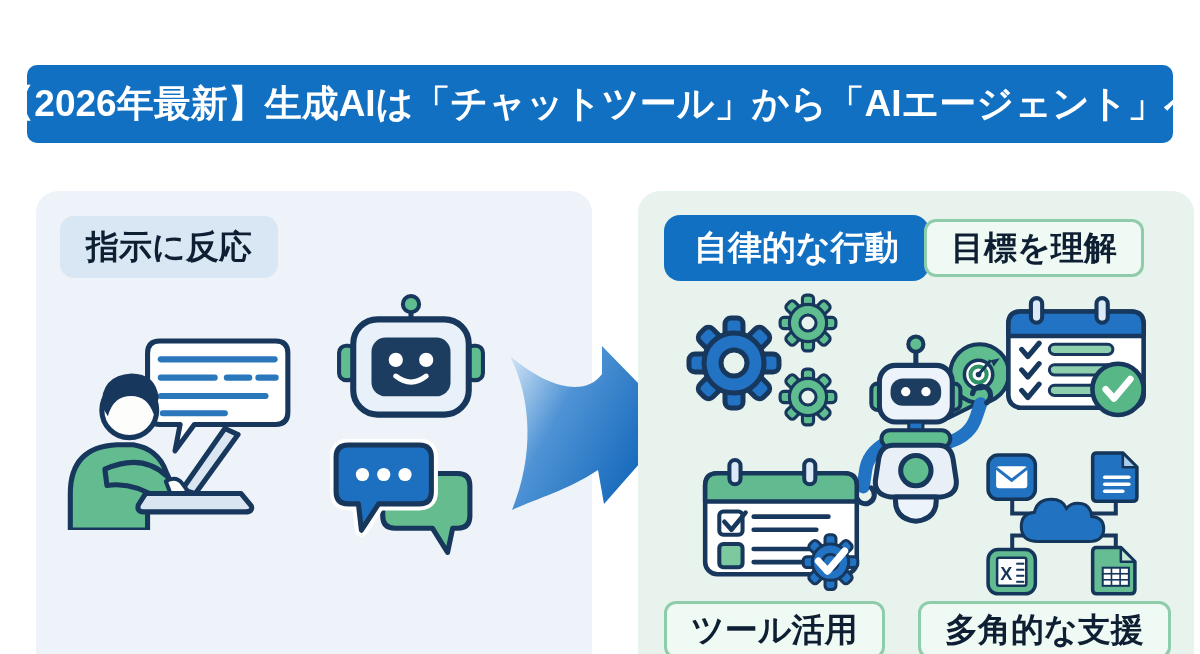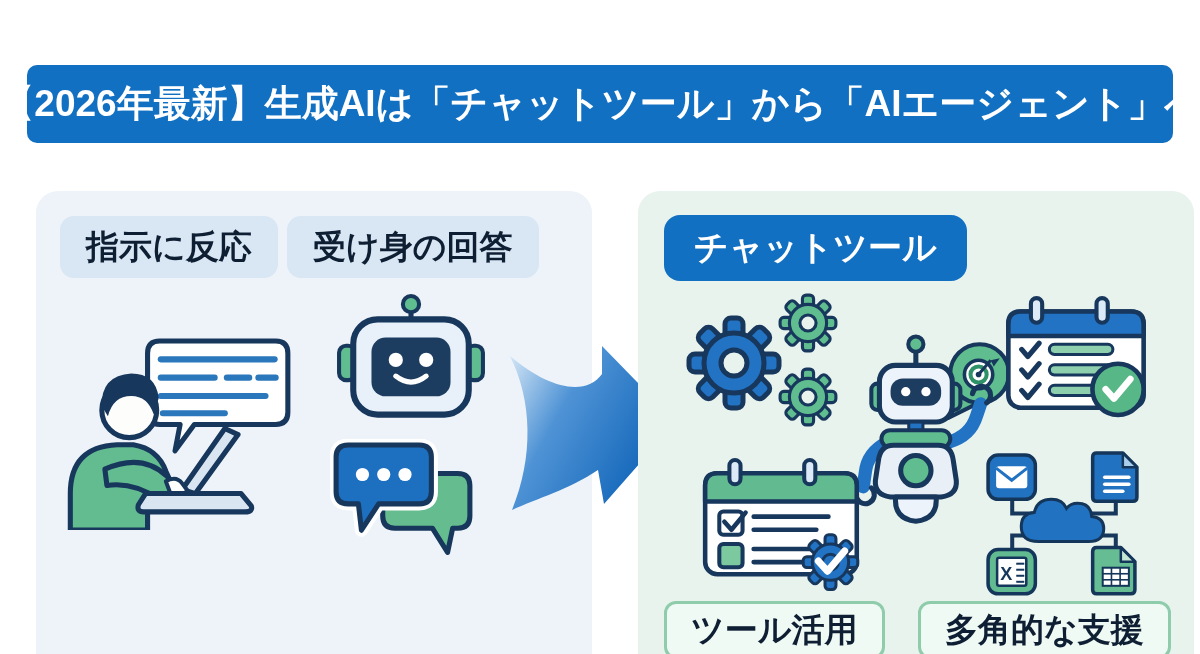--- a/index.html
+++ b/index.html
@@ -59,21 +59,20 @@
 <body>
 
 <div class="canvas">
 
   <header class="banner">
     <h1>【2026年最新】生成AIは「チャットツール」から「AIエージェント」へ</h1>
   </header>
 
   <section class="panel left">
     <span class="badge lb b-reactive">指示に反応</span>
-    <span class="badge lb b-passive">受け身の回答</span>
 
     <div class="icon i-person">
       <svg viewBox="0 0 240 190" xmlns="http://www.w3.org/2000/svg">
         <path d="M106 4 H220 Q232 4 232 16 V74 Q232 86 220 86 H140 L121 112 L126 86 H106 Q94 86 94 74 V16 Q94 4 106 4 Z" fill="#ffffff" stroke="#17375c" stroke-width="5" stroke-linejoin="round"></path>
         <g stroke="#2b77bc" stroke-width="6" stroke-linecap="round">
           <line x1="107" y1="22" x2="219" y2="22"></line>
           <line x1="107" y1="40" x2="160" y2="40"></line>
           <line x1="172" y1="40" x2="194" y2="40"></line>
           <line x1="203" y1="40" x2="220" y2="40"></line>
           <line x1="107" y1="58" x2="210" y2="58"></line>
@@ -123,21 +122,22 @@
           <stop offset="0" stop-color="#dcebf8"></stop>
           <stop offset="0.4" stop-color="#4f93d5"></stop>
           <stop offset="1" stop-color="#0e63b8"></stop>
         </linearGradient>
       </defs>
       <path d="M12 18 C 52 52 88 58 104 36 L104 8 L178 84 L106 166 L100 132 C 70 152 40 160 14 172 C 36 118 34 62 12 18 Z" fill="url(#ag)"></path>
     </svg>
   </div>
 
   <section class="panel right">
-    <span class="badge primary">チャットツール</span>
+    <span class="badge primary">自律的な行動</span>
+    <span class="badge outline b-goal">目標を理解</span>
 
     <div class="icon i-gears">
       <svg viewBox="0 0 178 152" xmlns="http://www.w3.org/2000/svg">
         <defs>
           <g id="gear">
             <g fill="var(--gc,#2273c4)" stroke="#17375c" stroke-width="5" stroke-linejoin="round">
               <rect x="-9" y="-45" width="18" height="22" rx="6"></rect>
               <rect x="-9" y="-45" width="18" height="22" rx="6" transform="rotate(45)"></rect>
               <rect x="-9" y="-45" width="18" height="22" rx="6" transform="rotate(90)"></rect>
               <rect x="-9" y="-45" width="18" height="22" rx="6" transform="rotate(135)"></rect>

